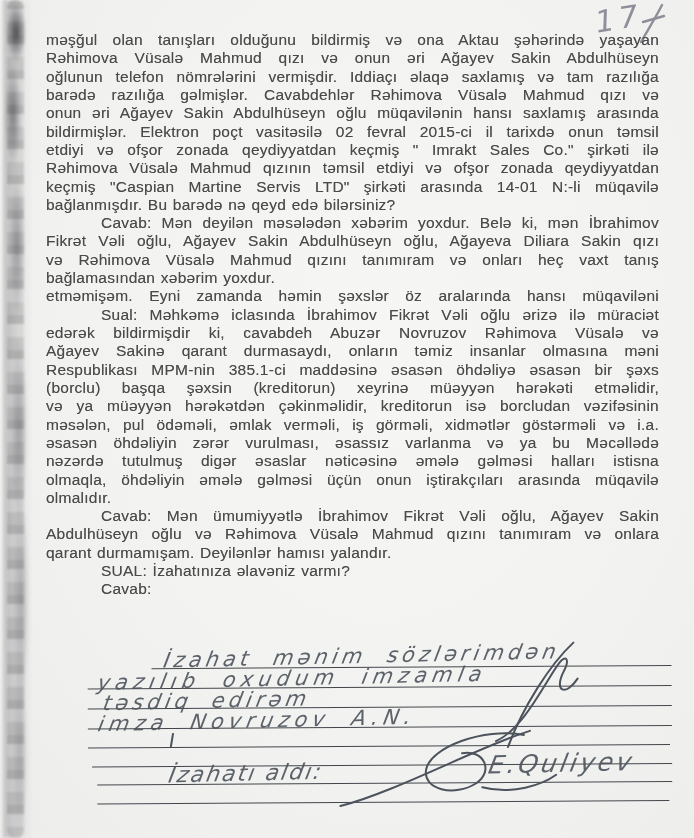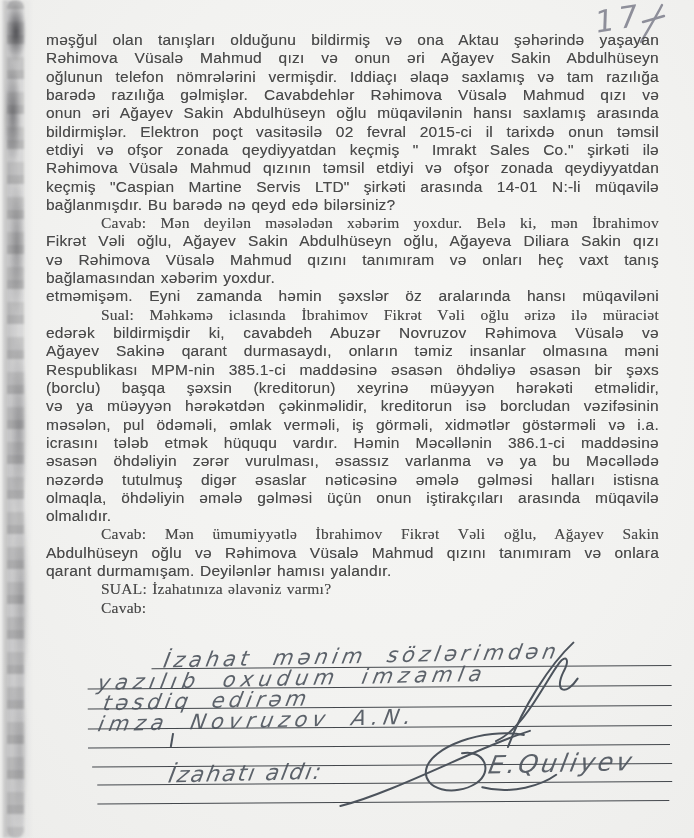--- a/index.html
+++ b/index.html
@@ -35,21 +35,21 @@
   }
   .page-number-slash{position:absolute;left:637px;top:1px;}
   
   .typed{position:absolute;left:46px;top:31px;width:613px;color:#4a4a4a;}
   .line{
     font-size:15.5px;line-height:18.32px;height:18.32px;white-space:normal;
     letter-spacing:0.25px;word-spacing:1px;overflow:visible;
     text-shadow:0 0 0.5px rgba(74,74,74,0.55);
   }
   .line.j{text-align:justify;text-align-last:justify;}
-  .line.ind{padding-left:55px;font-family:Liberation Serif, serif;}
+  .line.ind{padding-left:55px;}
   
   .hw-area{position:absolute;left:0;top:0;width:694px;height:838px;transform:rotate(-0.35deg);pointer-events:none;}
   .rule{position:absolute;border-top:1.6px solid #43474c;height:0;}
   .hw{
     position:absolute;font-family:"DejaVu Sans",sans-serif;font-style:italic;
     color:#4c535c;transform:skewX(-12deg) rotate(-1deg);white-space:nowrap;opacity:0.9;
   }
   .hw1{left:163px;top:644px;font-size:21px;letter-spacing:4px;word-spacing:10px;}
   .hw2{left:97px; top:666px;font-size:21px;letter-spacing:5px;word-spacing:11px;}
   .hw3{left:102px;top:688px;font-size:21px;letter-spacing:4px;word-spacing:9px;}
@@ -90,21 +90,20 @@
       <div class="line j">və Rəhimova Vüsalə Mahmud qızını tanımıram və onları heç vaxt tanış</div>
       <div class="line">bağlamasından xəbərim yoxdur.</div>
       <div class="line j">etməmişəm. Eyni zamanda həmin şəxslər öz aralarında hansı müqaviləni</div>
       <div class="line j ind">Sual: Məhkəmə iclasında İbrahimov Fikrət Vəli oğlu ərizə ilə müraciət</div>
       <div class="line j">edərək bildirmişdir ki, cavabdeh Abuzər Novruzov Rəhimova Vüsalə və</div>
       <div class="line j">Ağayev Sakinə qarant durmasaydı, onların təmiz insanlar olmasına məni</div>
       <div class="line j">Respublikası MPM-nin 385.1-ci maddəsinə əsasən öhdəliyə əsasən bir şəxs</div>
       <div class="line j">(borclu) başqa şəxsin (kreditorun) xeyrinə müəyyən hərəkəti etməlidir,</div>
       <div class="line j">və ya müəyyən hərəkətdən çəkinməlidir, kreditorun isə borcludan vəzifəsinin</div>
       <div class="line j">məsələn, pul ödəməli, əmlak verməli, iş görməli, xidmətlər göstərməli və i.a.</div>
-      <div class="line j">icrasını tələb etmək hüququ vardır. Həmin Məcəllənin 386.1-ci maddəsinə</div>
       <div class="line j">əsasən öhdəliyin zərər vurulması, əsassız varlanma və ya bu Məcəllədə</div>
       <div class="line j">nəzərdə tutulmuş digər əsaslar nəticəsinə əmələ gəlməsi halları istisna</div>
       <div class="line j">olmaqla, öhdəliyin əmələ gəlməsi üçün onun iştirakçıları arasında müqavilə</div>
       <div class="line">olmalıdır.</div>
       <div class="line j ind">Cavab: Mən ümumiyyətlə İbrahimov Fikrət Vəli oğlu, Ağayev Sakin</div>
       <div class="line j">Abdulhüseyn oğlu və Rəhimova Vüsalə Mahmud qızını tanımıram və onlara</div>
       <div class="line">qarant durmamışam. Deyilənlər hamısı yalandır.</div>
       <div class="line ind">SUAL: İzahatınıza əlavəniz varmı?</div>
       <div class="line ind">Cavab:</div>
     </div>

